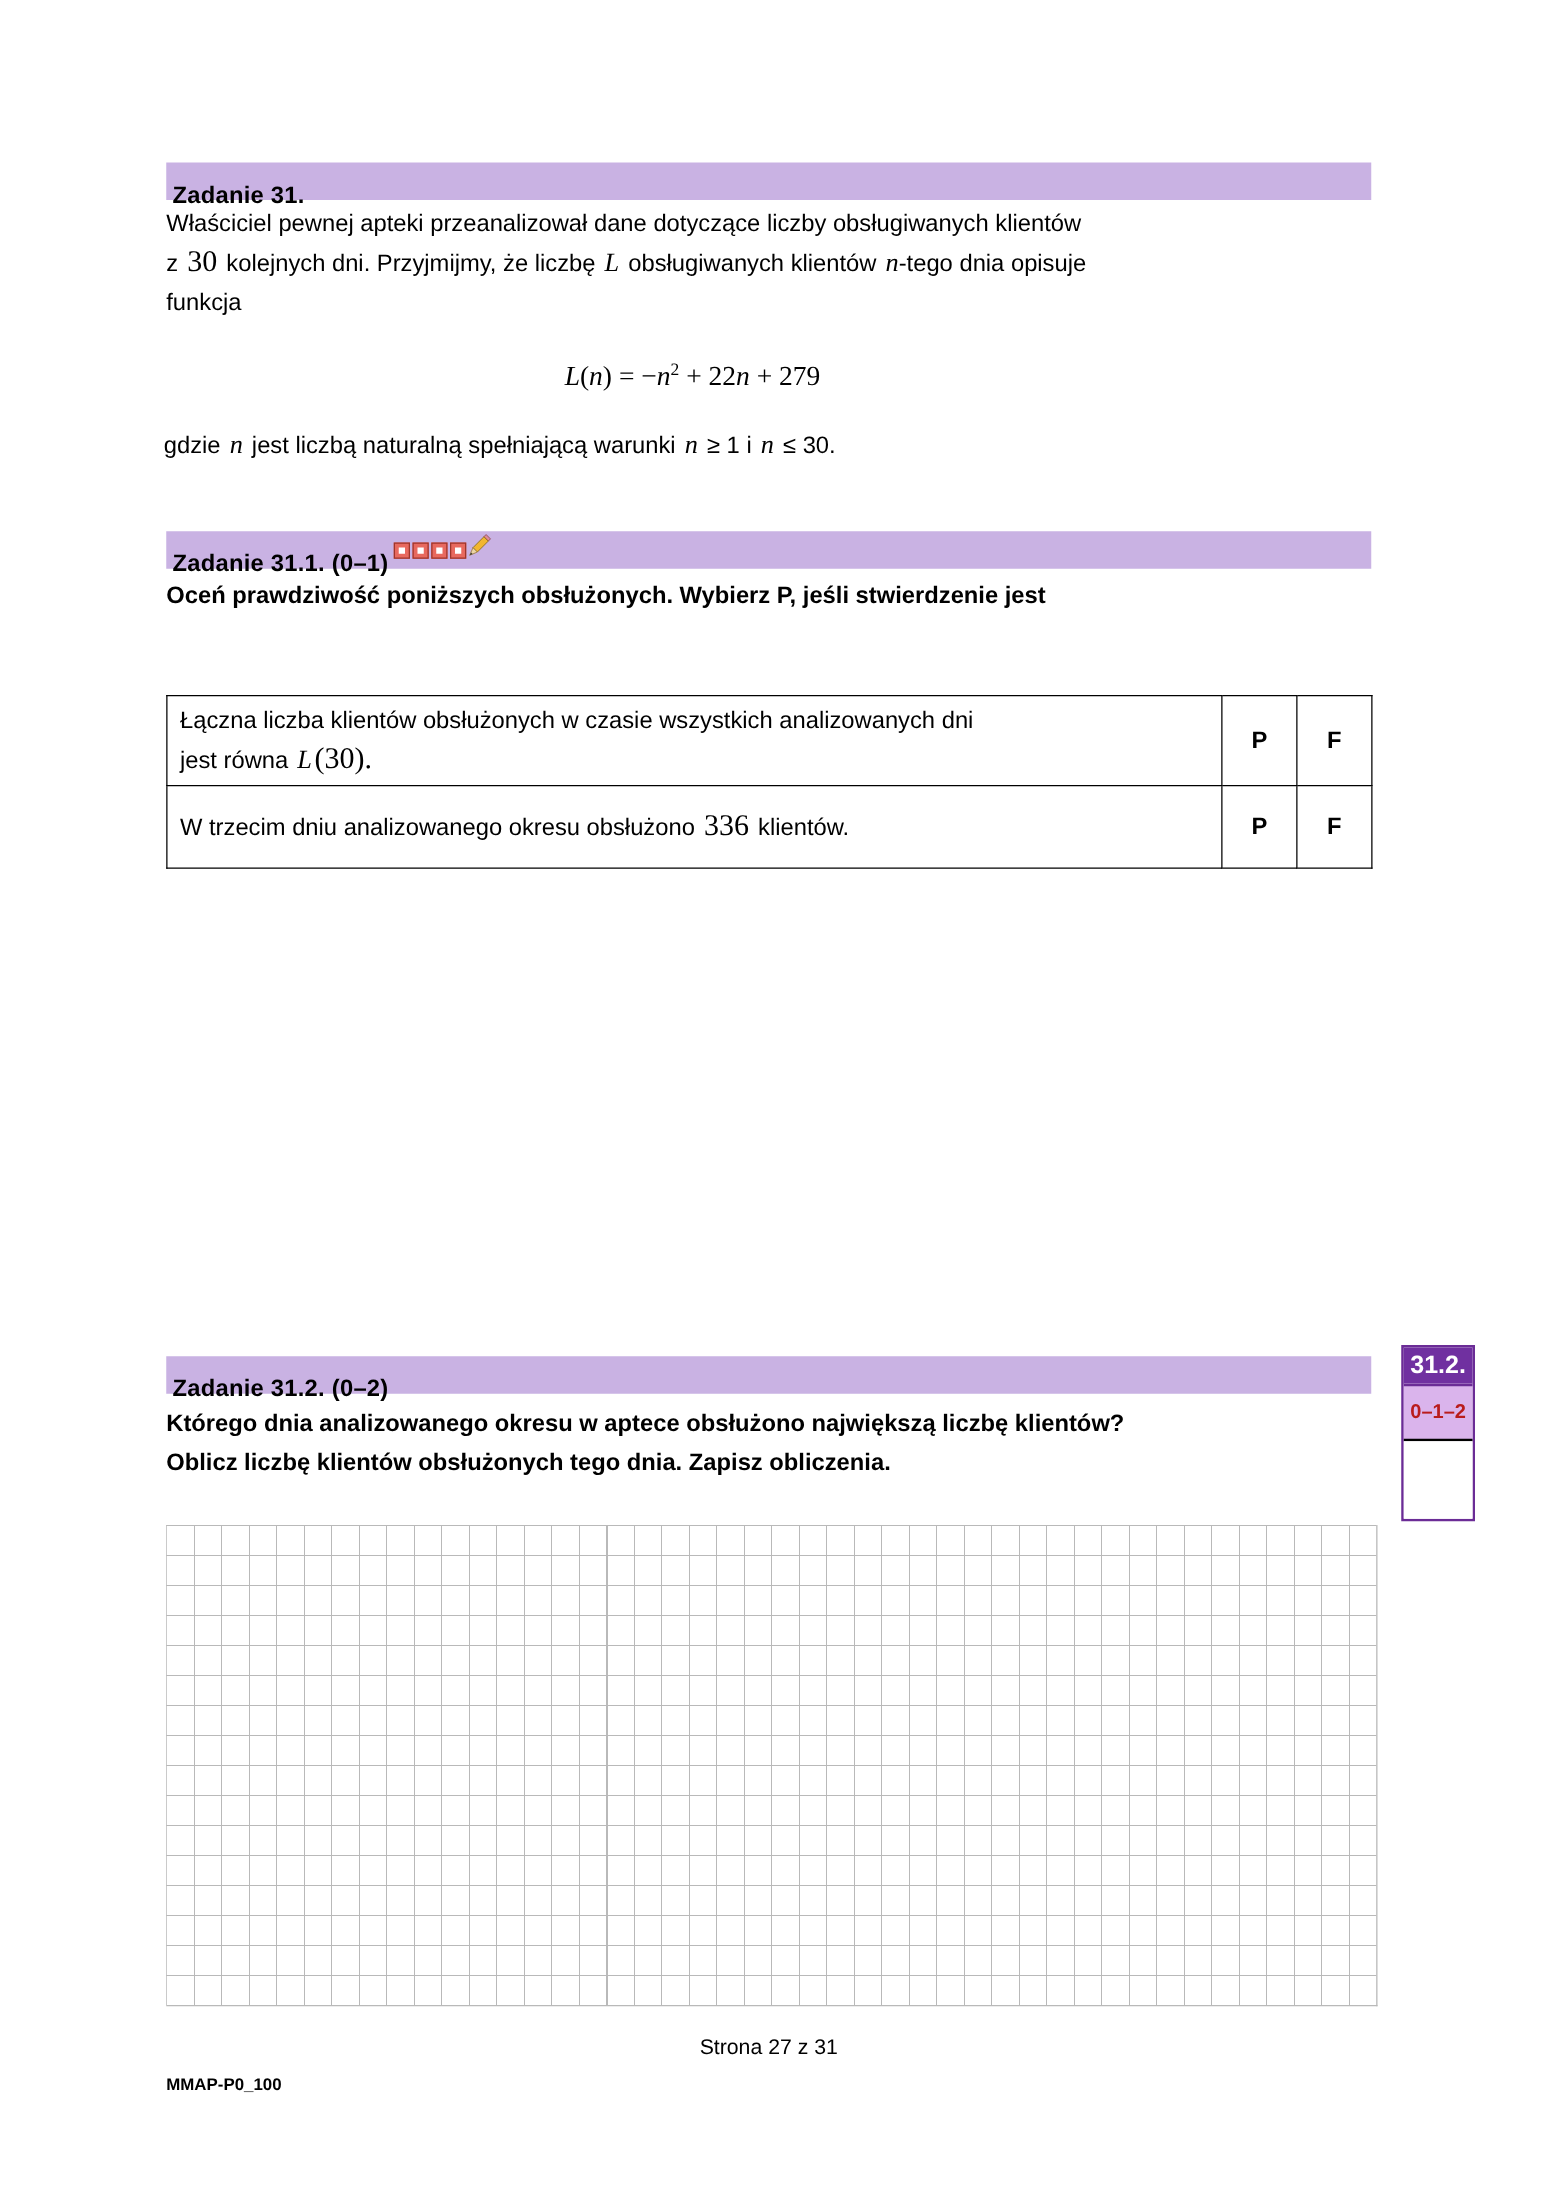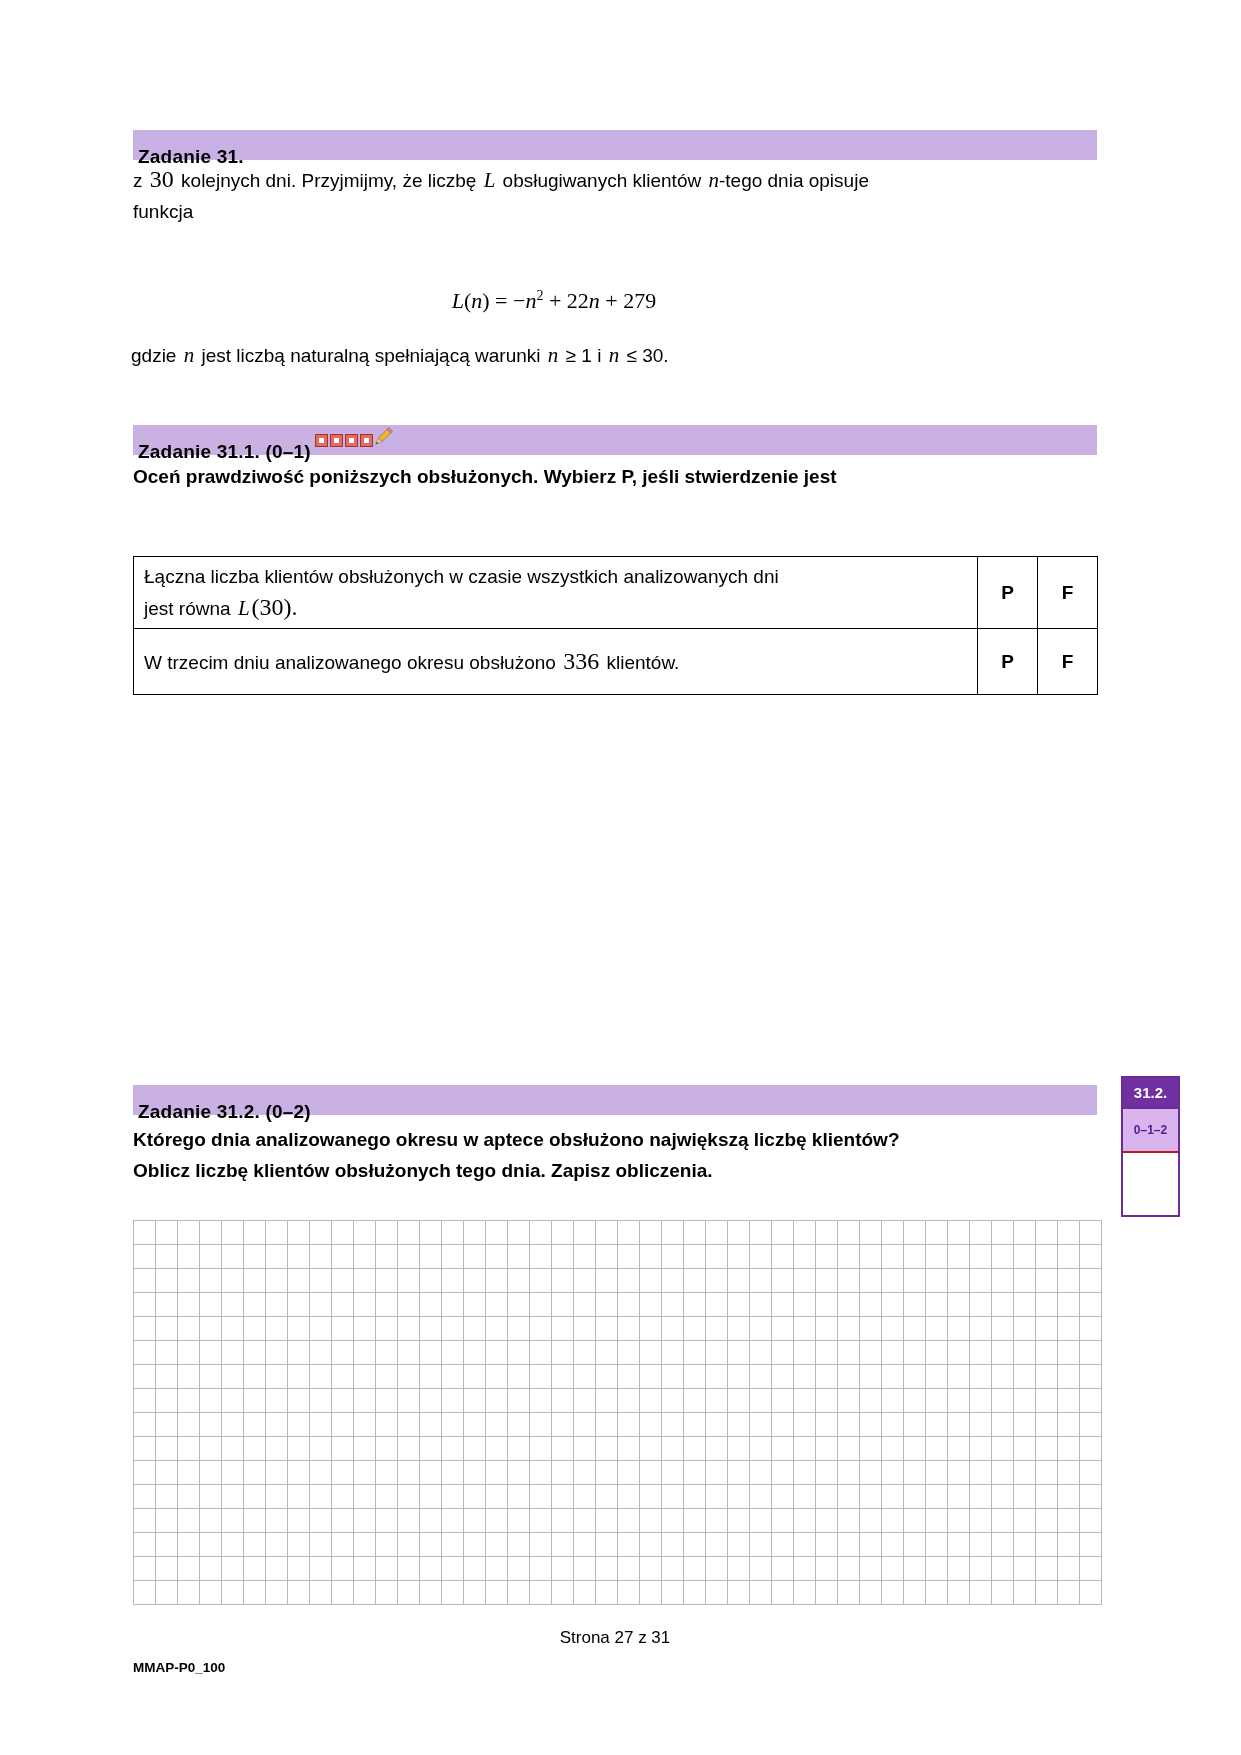--- a/index.html
+++ b/index.html
@@ -45,37 +45,38 @@
     border-bottom:1px solid var(--grid-line,#b9b9b9);
     box-sizing:content-box;
   }
   .bn-label{
     position:absolute;left:1px;top:1px;width:131px;height:23px;background:#fff;
     font-style:italic;font-size:19px;display:flex;align-items:center;padding-left:9px;
   }
   
   .sidebox{position:absolute;left:1121px;top:1076px;width:59px;border:2px solid #6b2c96;box-sizing:border-box;}
   .sb-cell{display:flex;align-items:center;justify-content:center;font-weight:bold;}
-  .sb-top{height:29px;background:var(--accent-dark,#7030a0);color:#fff;font-size:15px;}
-  .sb-mid{height:42px;background:var(--accent-light,#dab4ec);color:#4c1d95;font-size:12px;
-          border-top:2px solid #6b2c96;border-bottom:2px solid #b91c1c;}
+  .sb-top{height:29px;background:var(--accent-dark,#7030a0);color:#fff;font-size:20px;}
+  .sb-mid{height:42px;background:var(--accent-light,#dab4ec);color:#b91c1c;font-size:16px;
+          border-top:2px solid #6b2c96;border-bottom:2px solid #000000;}
   .sb-bot{height:62px;background:#fff;}
   .footer{position:absolute;left:133px;width:964px;text-align:center;font-size:17px;}
   .doccode{position:absolute;left:133px;font-size:13.5px;font-weight:bold;}
 </style>
 </head>
 <body>
 
 <div class="page">
 
   <div class="bar" style="top:130px;">
     <span class="bar-title">Zadanie 31.</span>
   </div>
 
   <div class="abs txt" style="left:133px;top:164px;width:980px;">
+    <div>Właściciel pewnej apteki przeanalizował dane dotyczące liczby obsługiwanych klientów</div>
     <div>
       <span>z</span>
       <span class="mnum">30</span>
       <span>kolejnych dni. Przyjmijmy, że liczbę</span>
       <span class="mvar">L</span>
       <span>obsługiwanych klientów</span>
       <span class="mvar" style="margin-right:0;">n</span><span>-tego dnia opisuje</span>
     </div>
     <div>funkcja</div>
   </div>

